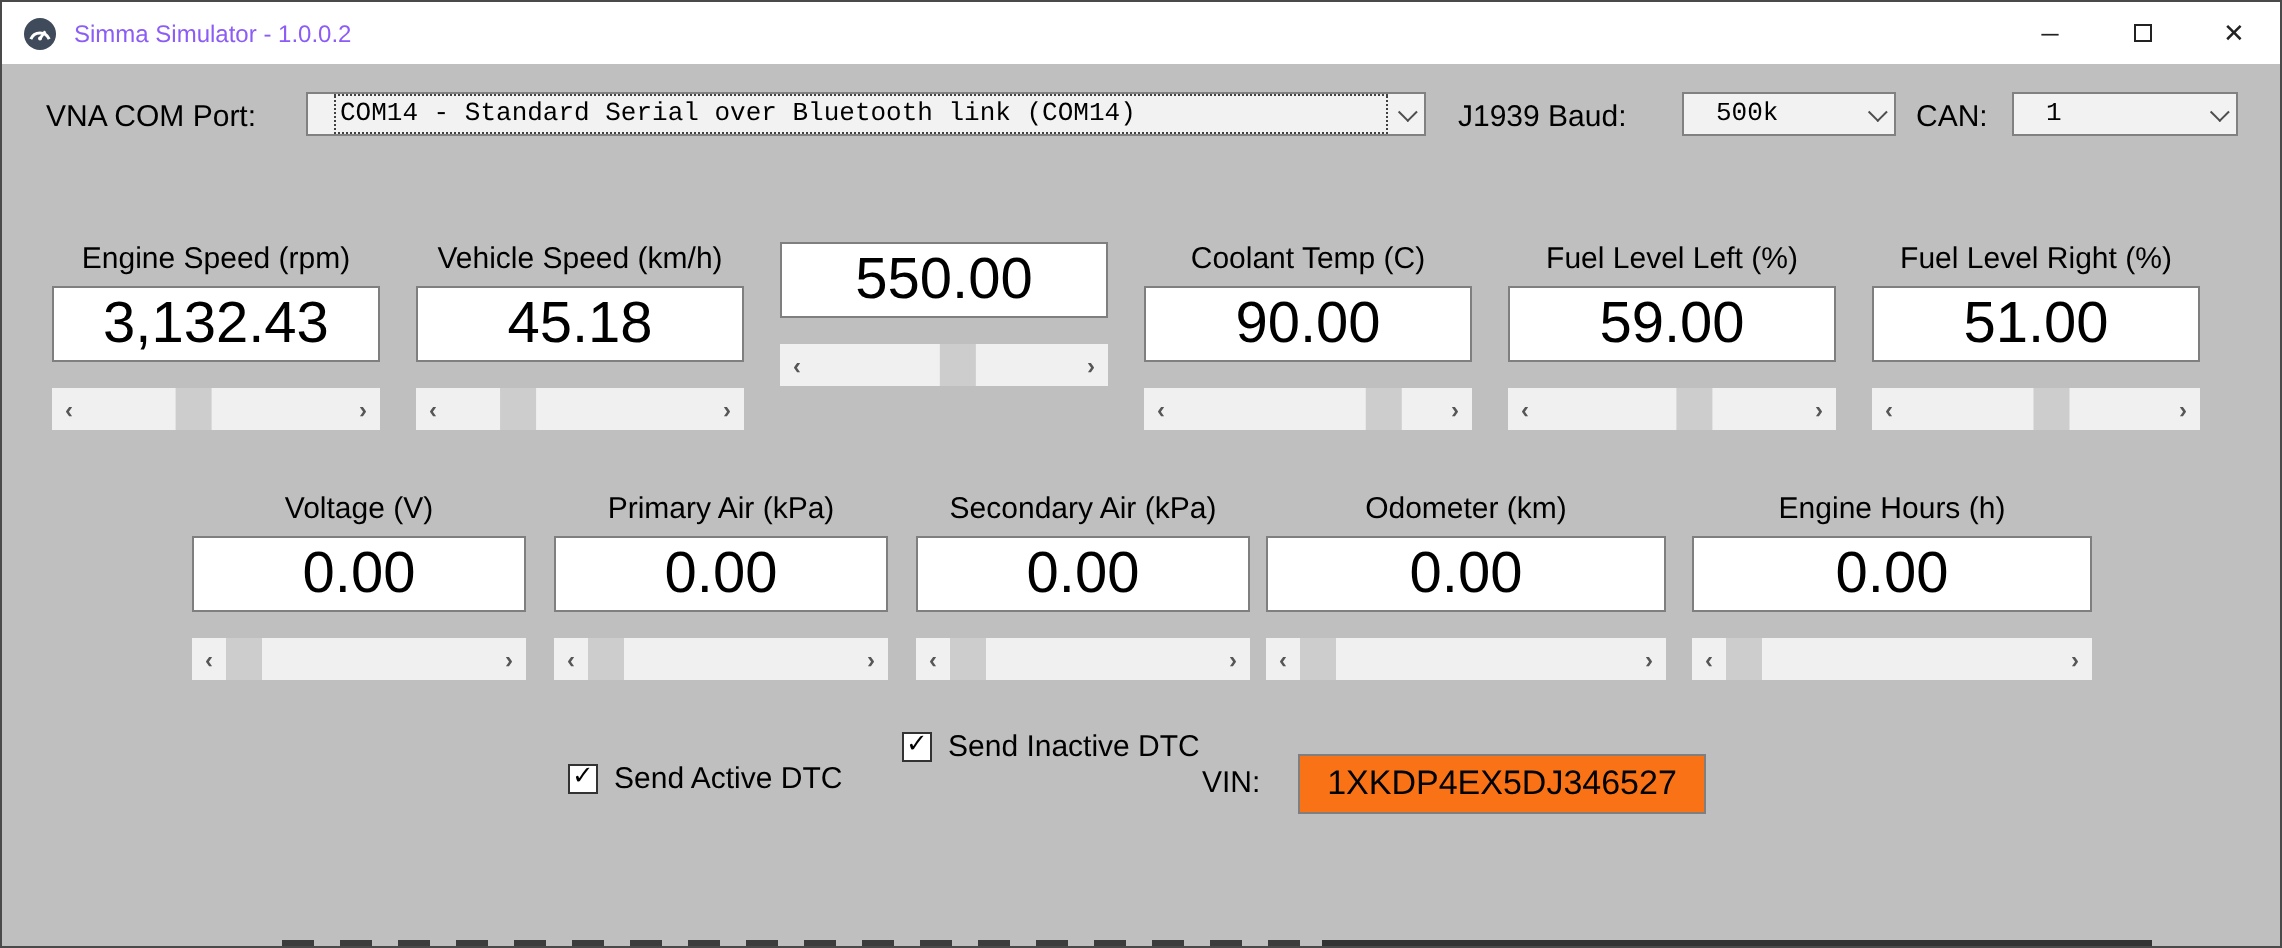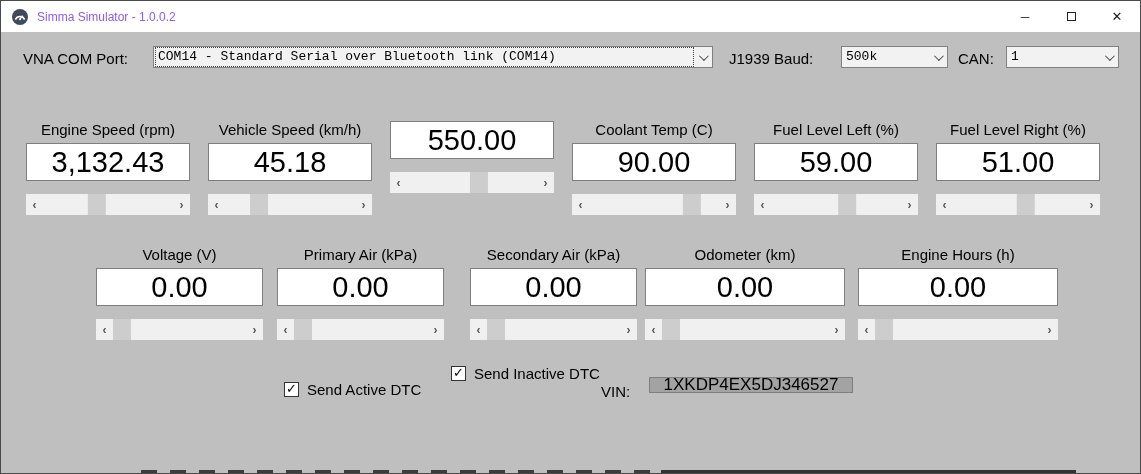--- a/index.html
+++ b/index.html
@@ -14,21 +14,21 @@
   .app-icon{margin-left:11px;width:16px;height:16px;flex:0 0 auto;}
   .title-text{margin-left:9px;font-size:12px;color:#8b5cf6;}
   .win-btns{margin-left:auto;display:flex;height:100%;}
   .win-btn{width:46px;height:100%;display:flex;align-items:center;justify-content:center;font-size:12px;color:#222;cursor:default;}
   .max-glyph{display:inline-block;width:9px;height:9px;border:1px solid #222;}
   .close-glyph{font-size:13px;}
   
   .ctl-label{position:absolute;font-size:15px;top:49px;}
   .combo{
     position:absolute;top:45px;height:22px;background:#f2f2f2;border:1px solid #818181;
-    display:flex;align-items:center;padding:0 6px 0 2px;
+    display:flex;align-items:center;padding:0 6px 0 14px;
     font-family:"Liberation Mono","DejaVu Sans Mono",monospace;font-size:13px;
   }
   .combo .txt{flex:1;white-space:nowrap;overflow:hidden;padding:1px 2px;line-height:16px;}
   .combo.focused .txt{outline:1px dotted #404040;}
   .chev{flex:0 0 auto;width:7px;height:7px;border-right:1.5px solid #4e4e4e;border-bottom:1.5px solid #4e4e4e;transform:rotate(45deg) translateY(-2px);margin-left:6px;}
   
   .gauge-row{position:absolute;display:flex;}
   .row1{top:120px;left:25px;gap:18px;}
   .row2{top:245px;left:95px;}
   .cell{display:flex;flex-direction:column;}
@@ -45,21 +45,21 @@
   .cbgroup{position:absolute;display:flex;align-items:center;gap:8px;font-size:15px;}
   input.cb{
     appearance:none;-webkit-appearance:none;width:15px;height:15px;margin:0;
     background:#fff;border:1px solid #333;position:relative;
   }
   input.cb:checked::after{
     content:"✓";position:absolute;left:1px;top:-2px;font-size:13px;color:#000;font-family:"DejaVu Sans",sans-serif;
   }
   .vin-label{position:absolute;left:600px;top:382px;font-size:15px;}
   .vin-input{
-    position:absolute;left:648px;top:376px;width:204px;height:16px;background:#a3a3a3;
+    position:absolute;left:648px;top:376px;width:204px;height:30px;background:#f97316;
     border:1px solid #7f7f7f;font-family:"Liberation Sans",sans-serif;font-size:17px;text-align:center;
   }
   
   .connect{
     position:absolute;left:506px;top:425px;width:128px;height:26px;
     background:#e6e6e6;border:1px solid #9c9c9c;
     font-family:"Liberation Sans",sans-serif;font-size:15px;color:#111;
   }
   
   .strip-dashes{position:absolute;bottom:0;left:140px;width:525px;height:3px;
@@ -194,21 +194,21 @@
       <div class="glabel">Primary Air (kPa)</div>
       <input class="gval" value="0.00" style="">
       <div class="hscroll">
         <span class="sarr">‹</span>
         <div class="strack">
             <div class="sthumb" style="left: 0%; transform: translateX(0%);"></div>
           </div>
         <span class="sarr">›</span>
       </div>
     </div>
-    <div class="cell" style="width:167px;margin-left:26px">
+    <div class="cell" style="width:167px;margin-left:14px">
       <div class="glabel">Secondary Air (kPa)</div>
       <input class="gval" value="0.00" style="">
       <div class="hscroll">
         <span class="sarr">‹</span>
         <div class="strack">
             <div class="sthumb" style="left: 0%; transform: translateX(0%);"></div>
           </div>
         <span class="sarr">›</span>
       </div>
     </div>

